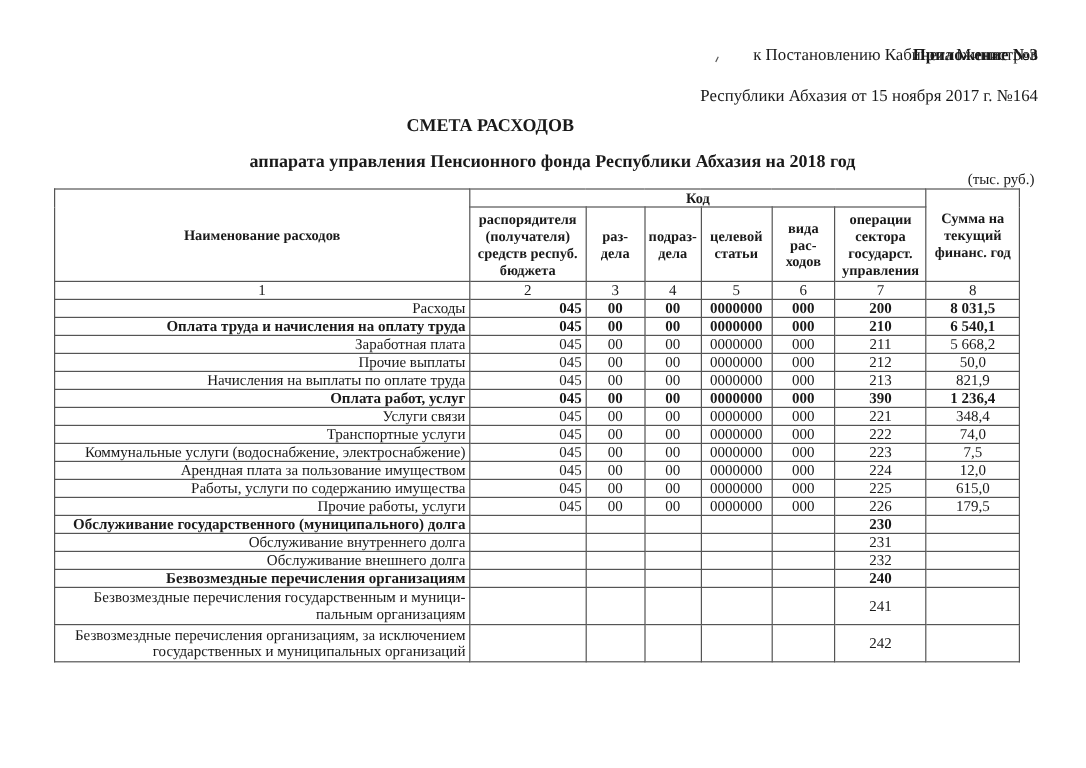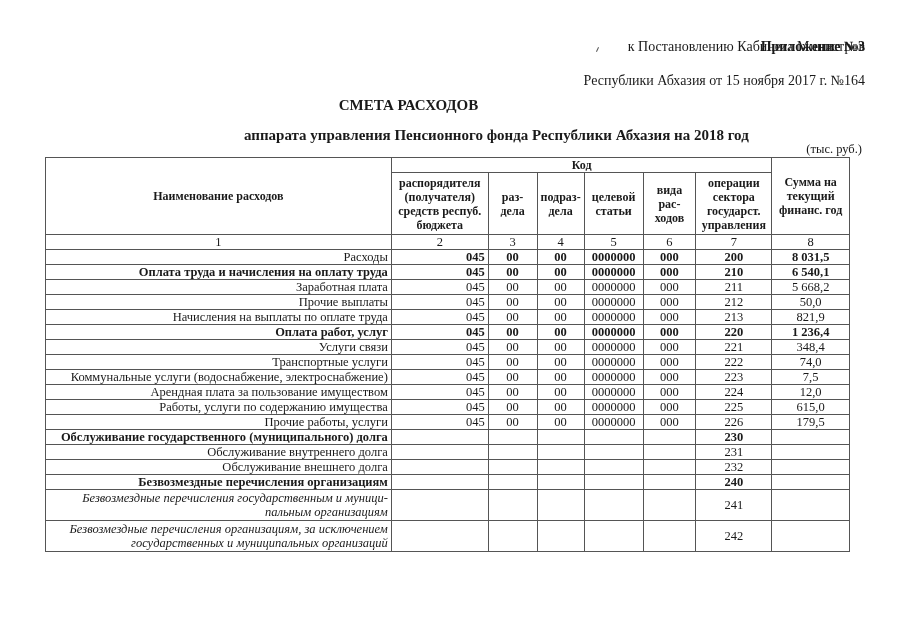--- a/index.html
+++ b/index.html
@@ -5,29 +5,29 @@
   html, body { margin:0; padding:0; background:#ffffff; }
   body { width:905px; height:640px; position:relative; overflow:hidden;
          font-family:"Liberation Serif", "DejaVu Serif", serif; color:#1a1a1a; }
   .hdr { position:absolute; right:40px; text-align:left; font-size:14px; line-height:17px; }
   .hdr1 { top:38px; font-weight:bold; }
   .hdr2 { top:38px;margin-left:16px; }
   .hdr3 { top:72px; }
   .tick { position:absolute; left:597px; top:47px; width:1px; height:5px; background:#555; transform:rotate(25deg); }
   .title { position:absolute; top:97px; left:0; width:847px; text-align:center; font-weight:bold; font-size:15px; padding-left:0; }
   .title span { display:inline-block; margin-left:-30px; }
-  .subtitle { position:absolute; top:127px; left:200px; width:600px; text-align:left; font-weight:bold; font-size:15px; padding-left:8px;margin-left:36px; }
+  .subtitle { position:absolute; top:127px; left:200px; width:600px; text-align:left; font-weight:bold; font-size:15px; padding-left:8px; }
   .units { position:absolute; top:142px; right:43px; font-size:12.5px; }
   table.budget { position:absolute; left:45px; top:157px; border-collapse:collapse; width:805px; font-size:12.5px; }
   table.budget td, table.budget th { border:1px solid #555; padding:0 3px; line-height:14px; height:14px; }
   table.budget th { font-weight:bold; vertical-align:middle; font-size:12px; line-height:14px; }
   th.code-head { height:14px; }
   tr.numrow td { text-align:center; font-weight:normal; }
   td.name { text-align:right; white-space:nowrap; }
-  td.name.wrap { white-space:normal; line-height:14px;font-style:italic; }
+  td.name.wrap { white-space:normal; line-height:14px; }
   td.c { text-align:center; }
   td.r2 { text-align:right; padding-right:5px; }
   tr.bold td { font-weight:bold; }
   tr.tall td { height:30px; }
 </style>
 </head>
 <body>
 
 <div class="hdr hdr1">Приложение №3</div>
 <div class="tick"></div>
@@ -126,21 +126,21 @@
       <td class="c">213</td>
       <td class="c">821,9</td>
     </tr>
     <tr class="bold">
       <td class="name">Оплата работ, услуг</td>
       <td class="r2">045</td>
       <td class="c">00</td>
       <td class="c">00</td>
       <td class="c">0000000</td>
       <td class="c">000</td>
-      <td class="c">220</td>
+      <td class="c">390</td>
       <td class="c">1 236,4</td>
     </tr>
     <tr>
       <td class="name">Услуги связи</td>
       <td class="r2">045</td>
       <td class="c">00</td>
       <td class="c">00</td>
       <td class="c">0000000</td>
       <td class="c">000</td>
       <td class="c">221</td>

